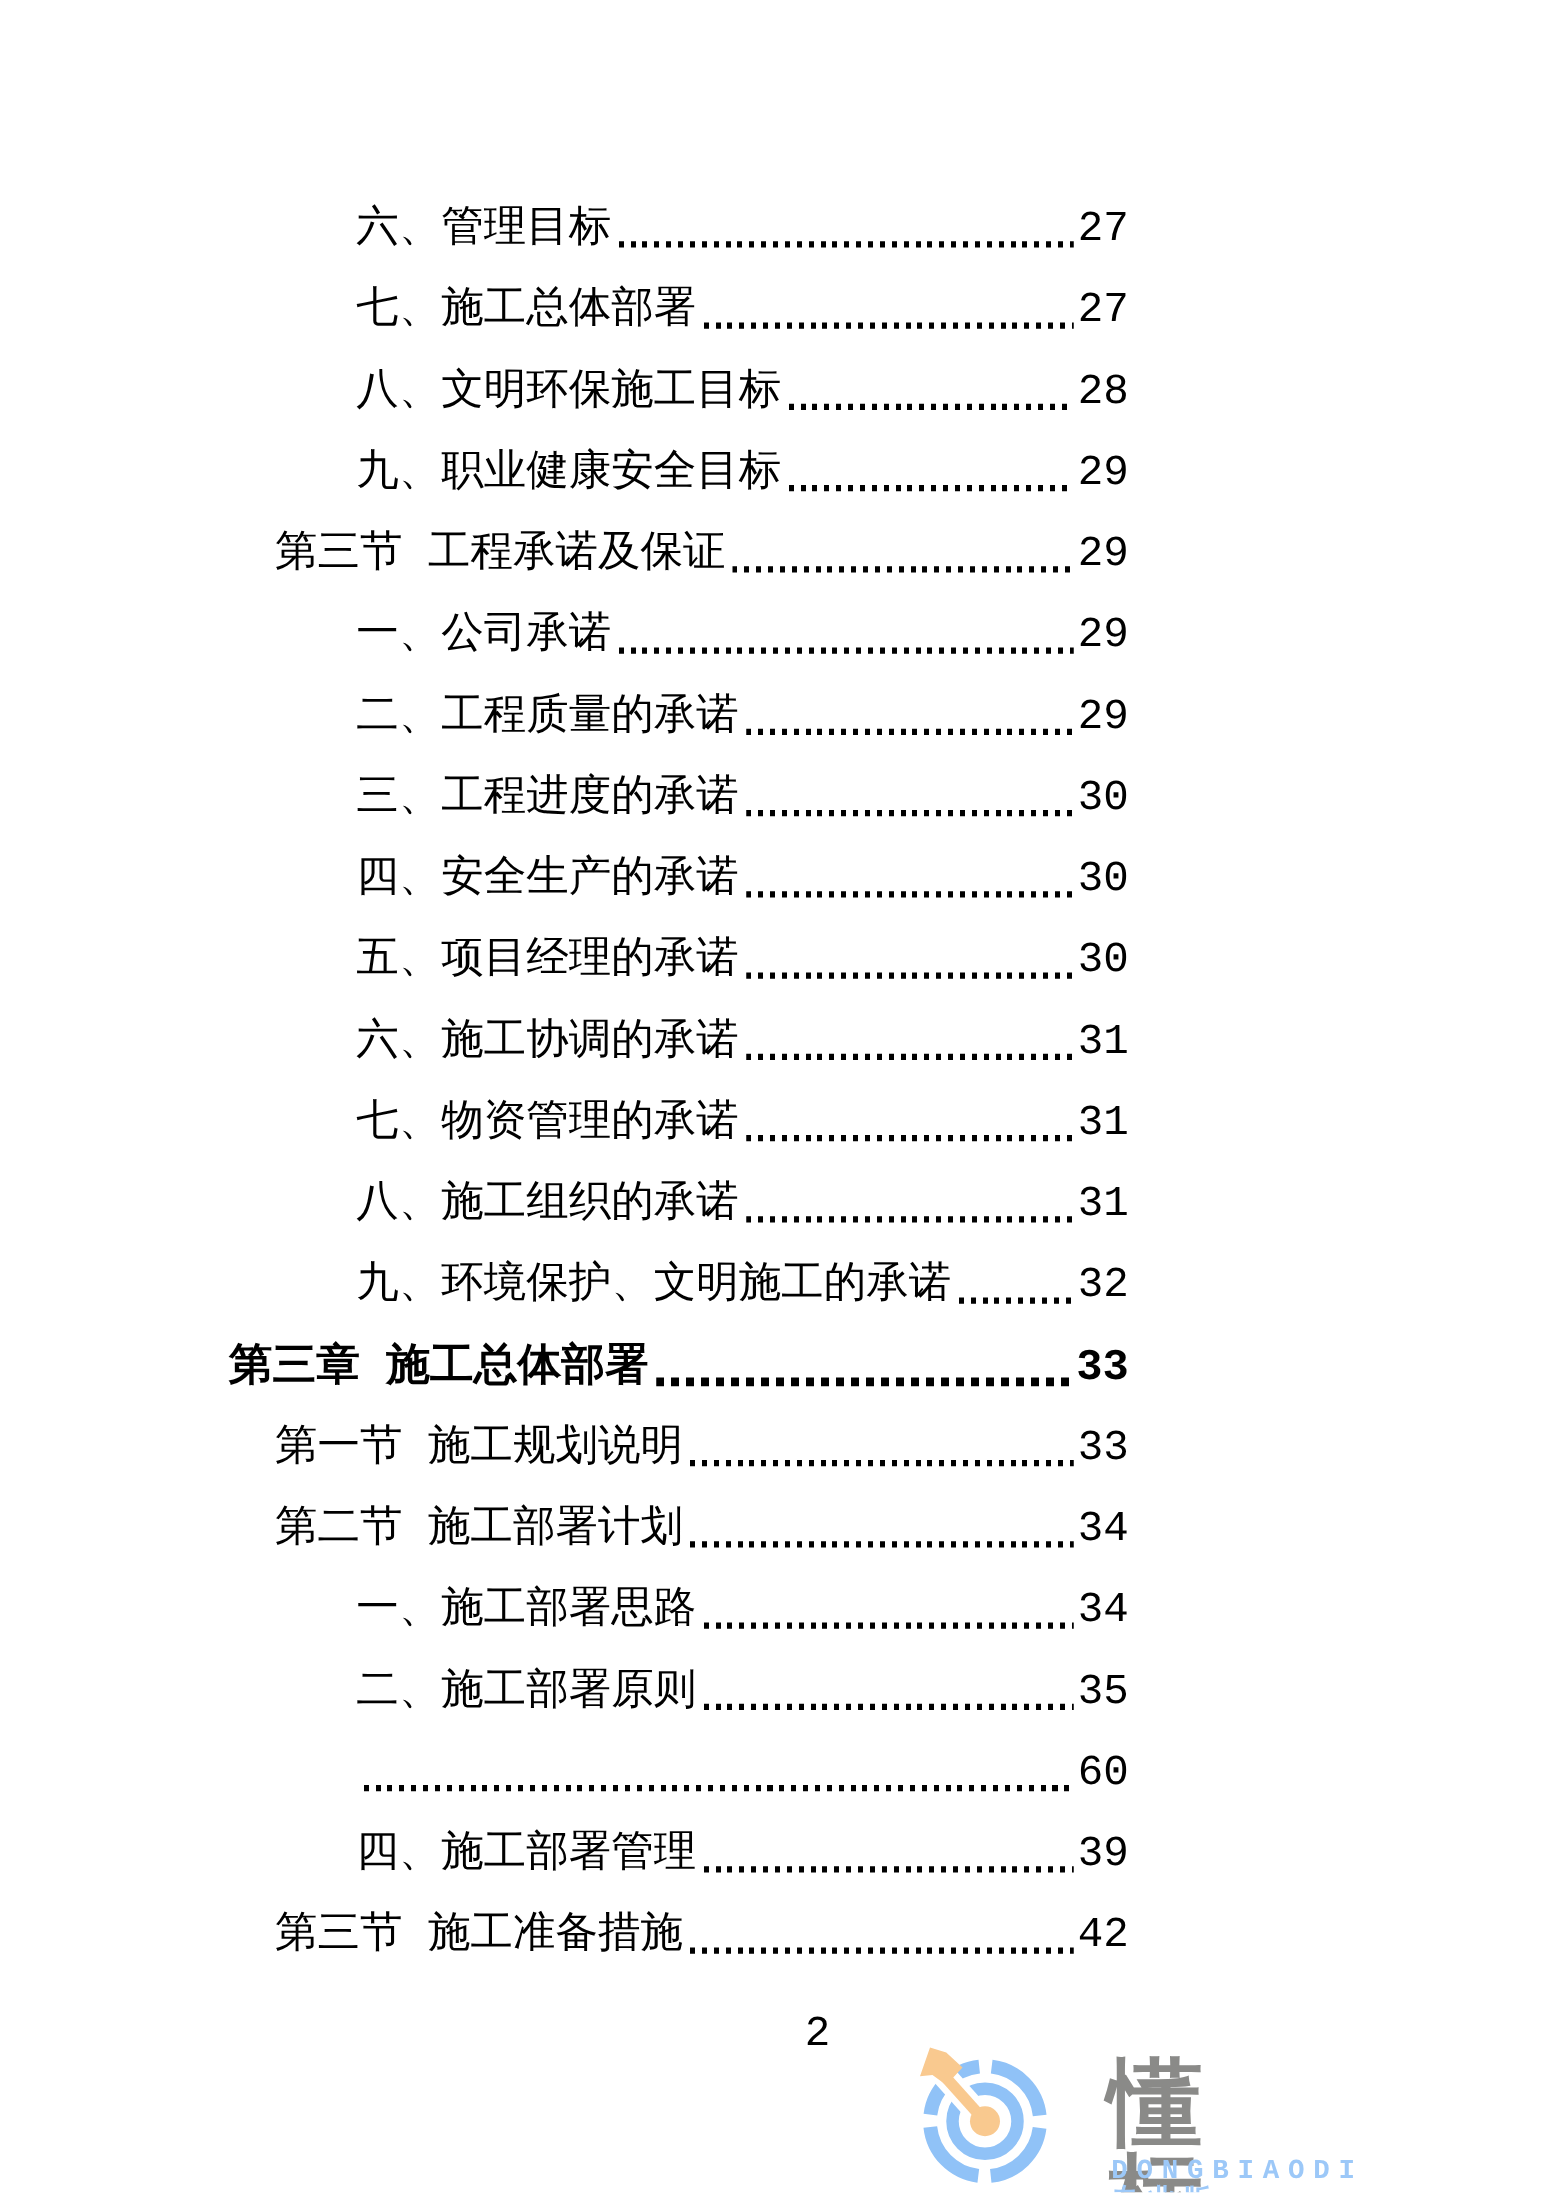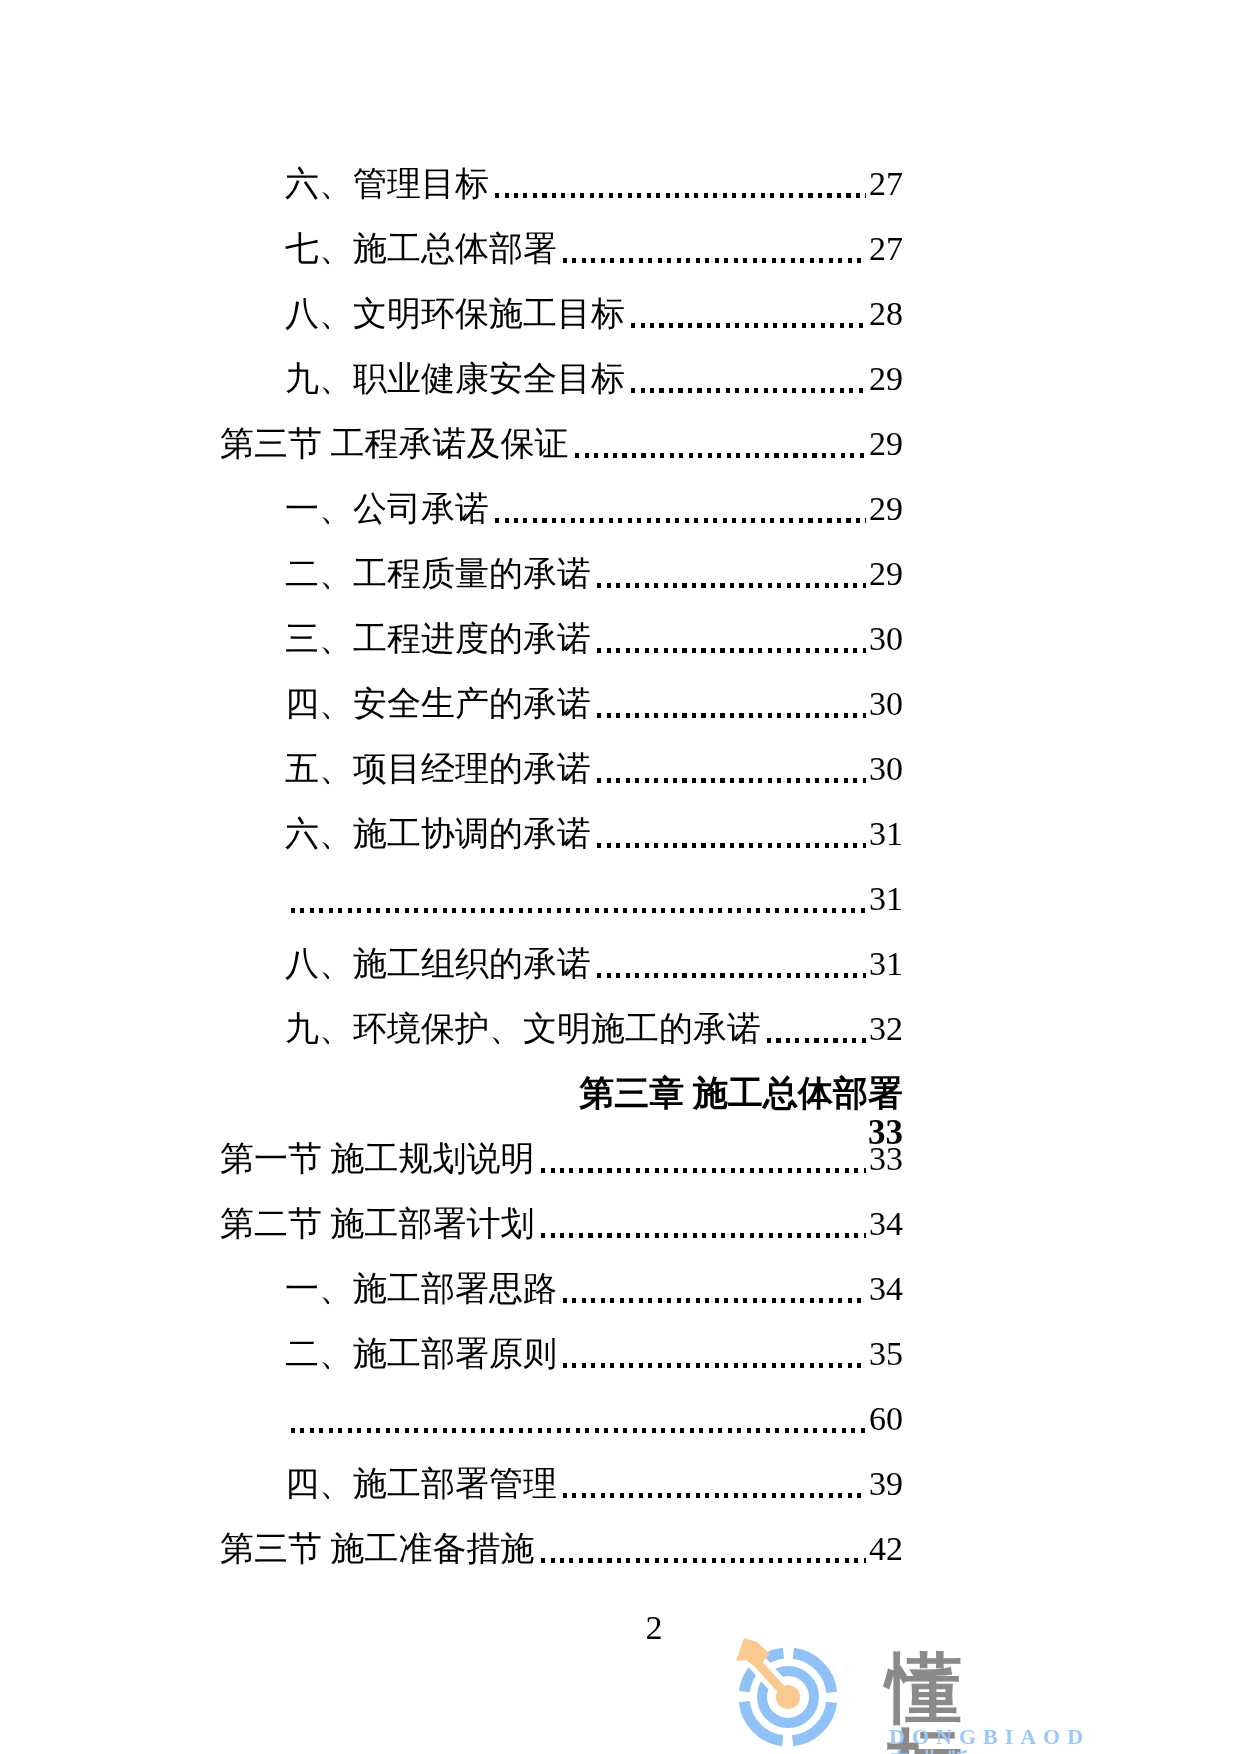--- a/index.html
+++ b/index.html
@@ -2,39 +2,39 @@
 <html><head>
 <meta charset="utf-8">
 <style>
   html, body { margin:0; padding:0; background:#ffffff; }
   .page {
     position: relative;
     width: 1091px;
     height: 1754px;
     background: #ffffff;
     overflow: hidden;
-    font-family: Liberation Serif, serif;
+    font-family: Liberation Mono, monospace;
     color: #000;
   }
   .toc {
     position: absolute;
     top: 166px;
     left: 183px;
     right: 188px;
   }
   .toc-row {
     display: flex;
     align-items: flex-end;
     height: 36px;
     margin-bottom: 29px;
     font-size: 34px;
     line-height: 36px;
     white-space: nowrap;
   }
-  .toc-row.lvl1 { margin-left: 0;   font-weight: bold; font-size: 35px; flex-direction: column; }
+  .toc-row.lvl1 { margin-left: 0;   font-weight: bold; font-size: 35px; }
   .toc-row.lvl2 { margin-left: 37px; }
   .toc-row.lvl3 { margin-left: 102px; }
   .toc-label { flex: 0 0 auto; }
   .toc-leader {
     flex: 1 1 auto;
     height: 5px;
     margin: 0 3px 4px 6px;
     background-image: repeating-linear-gradient(to right, #000 0 4px, transparent 4px 9.5px);
     background-position: left bottom;
   }
@@ -131,20 +131,21 @@
     <span class="toc-label">五、项目经理的承诺</span>
     <span class="toc-leader"></span>
     <span class="toc-page">30</span>
   </div>
       <div class="toc-row lvl3">
     <span class="toc-label">六、施工协调的承诺</span>
     <span class="toc-leader"></span>
     <span class="toc-page">31</span>
   </div>
       <div class="toc-row lvl3">
+    <span class="toc-label">七、物资管理的承诺</span>
     <span class="toc-leader"></span>
     <span class="toc-page">31</span>
   </div>
       <div class="toc-row lvl3">
     <span class="toc-label">八、施工组织的承诺</span>
     <span class="toc-leader"></span>
     <span class="toc-page">31</span>
   </div>
       <div class="toc-row lvl3">
     <span class="toc-label">九、环境保护、文明施工的承诺</span>

